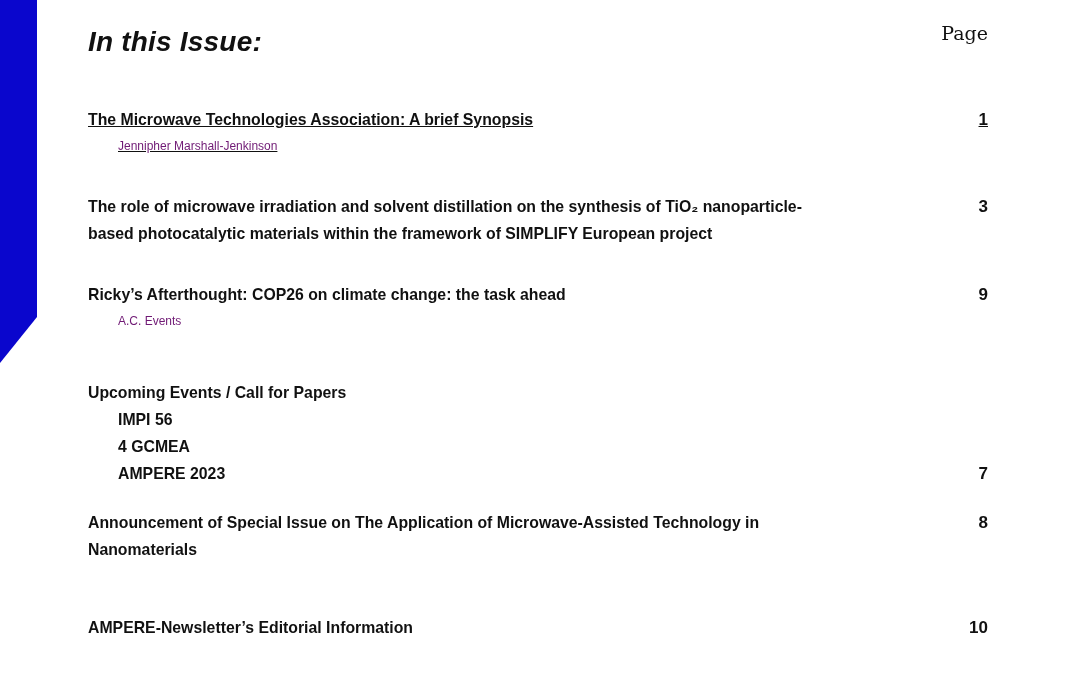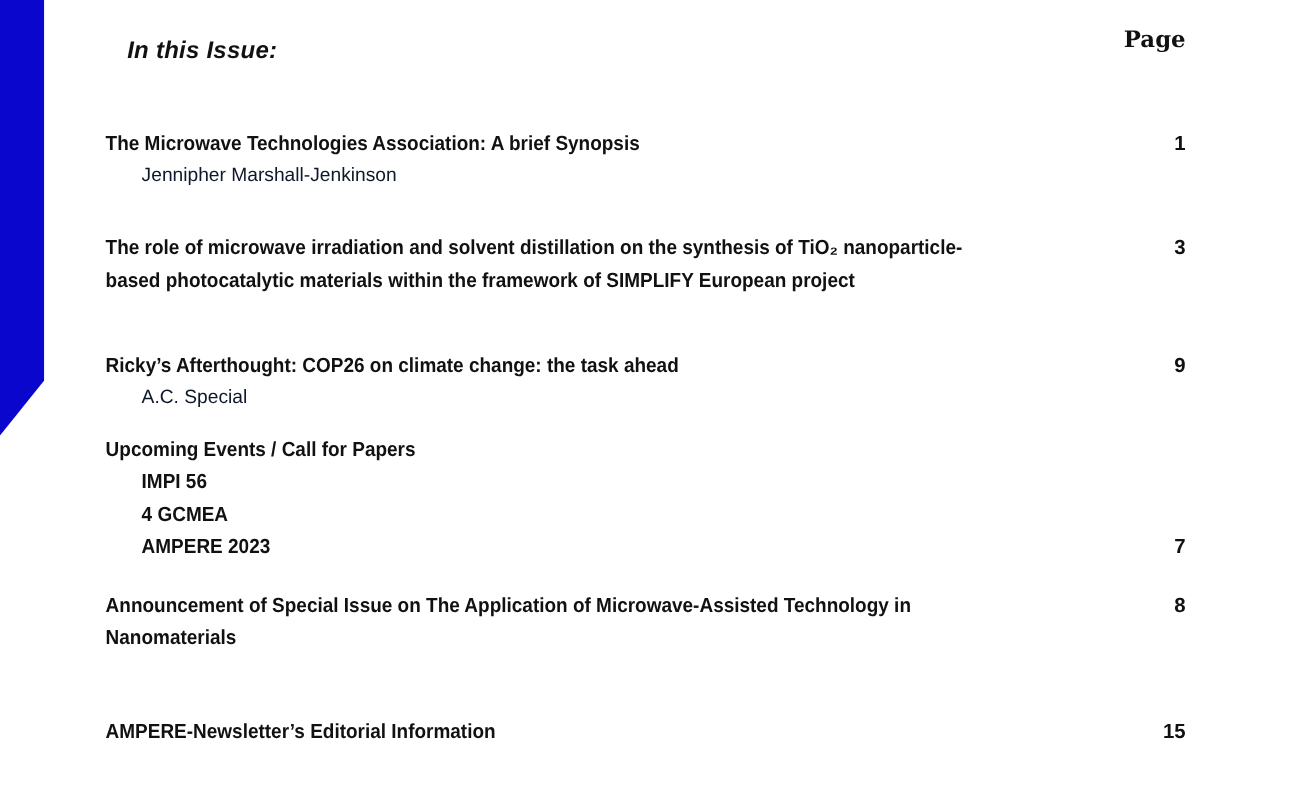--- a/index.html
+++ b/index.html
@@ -30,31 +30,30 @@
     width: 900px;
     padding-top: 20px;
   }
   .header-row {
     display: flex;
     justify-content: space-between;
     align-items: flex-start;
     margin-bottom: 50px;
   }
   .issue-title {
-    font-size: 20px;
+    font-size: 28px;
     font-weight: bold;
     font-style: italic;
     line-height: 28px;
     margin-top: 8px;
     letter-spacing: 0.2px;
-    margin-left: 18px;
   }
   .page-label {
     font-family: "DejaVu Serif", "Liberation Serif", serif;
-    font-weight: bold;
+    font-weight: normal;
     font-size: 19px;
     line-height: 26px;
     width: 70px;
     text-align: right;
   }
   .entry {
     display: flex;
     align-items: flex-start;
   }
   .entry-main {
@@ -63,46 +62,46 @@
   }
   .title-line {
     font-size: 17px;
     font-weight: bold;
     line-height: 27px;
     white-space: nowrap;
     transform: scaleX(0.93);
     transform-origin: 0 50%;
   }
   .authors {
-    font-size: 16px;
+    font-size: 12px;
     line-height: 27px;
     margin-left: 30px;
     white-space: nowrap;
-    color: #0f172a;
+    color: #701a75;
   }
   .subitem {
     font-size: 17px;
     font-weight: bold;
     line-height: 27px;
     margin-left: 30px;
     white-space: nowrap;
     transform: scaleX(0.93);
     transform-origin: 0 50%;
   }
   .pagenum {
     width: 70px;
     text-align: right;
     font-size: 17px;
     font-weight: bold;
     line-height: 27px;
     flex: 0 0 auto;
   }
-  .e1 { margin-bottom: 33px; }
-  .e2 { margin-bottom: 44px; }
-  .e3 { margin-bottom: 16px; }
+  .e1 { margin-bottom: 33px; text-decoration: underline; }
+  .e2 { margin-bottom: 34px; }
+  .e3 { margin-bottom: 44px; }
   .e4 { margin-bottom: 22px; align-items: flex-end; }
   .e5 { margin-bottom: 51px; }
 </style>
 </head>
 <body style="background: rgb(255, 255, 255); color: rgb(17, 17, 17);">
 
 <div class="ribbon" style="background: rgb(10, 6, 205);"></div>
 
 <div class="content">
 
@@ -125,21 +124,21 @@
       <div class="entry-main">
         <div class="title-line">The role of microwave irradiation and solvent distillation on the synthesis of TiO₂ nanoparticle-</div>
         <div class="title-line">based photocatalytic materials within the framework of SIMPLIFY European project</div>
       </div>
       <div class="pagenum">3</div>
     </div>
 
     <div class="entry e3">
       <div class="entry-main">
         <div class="title-line">Ricky’s Afterthought: COP26 on climate change: the task ahead</div>
-        <div class="authors">A.C. Special</div>
+        <div class="authors">A.C. Events</div>
       </div>
       <div class="pagenum">9</div>
     </div>
 
     <div class="entry e4">
       <div class="entry-main">
         <div class="title-line">Upcoming Events / Call for Papers</div>
         <div class="subitem">IMPI 56</div>
         <div class="subitem">4 GCMEA</div>
         <div class="subitem">AMPERE 2023</div>
@@ -152,17 +151,17 @@
         <div class="title-line">Announcement of Special Issue on The Application of Microwave-Assisted Technology in</div>
         <div class="title-line">Nanomaterials</div>
       </div>
       <div class="pagenum">8</div>
     </div>
 
     <div class="entry">
       <div class="entry-main">
         <div class="title-line">AMPERE-Newsletter’s Editorial Information</div>
       </div>
-      <div class="pagenum">15</div>
+      <div class="pagenum">10</div>
     </div>
 
   </div>
 </div>
 
 </body></html>

